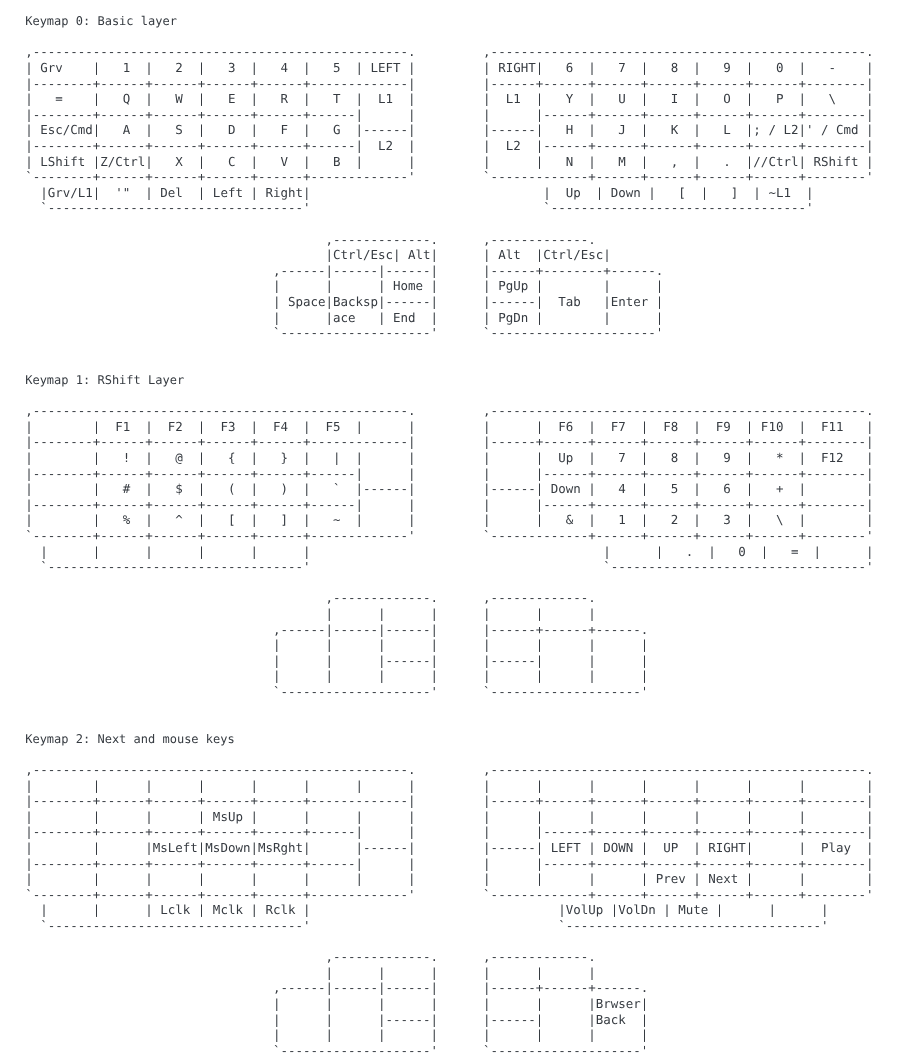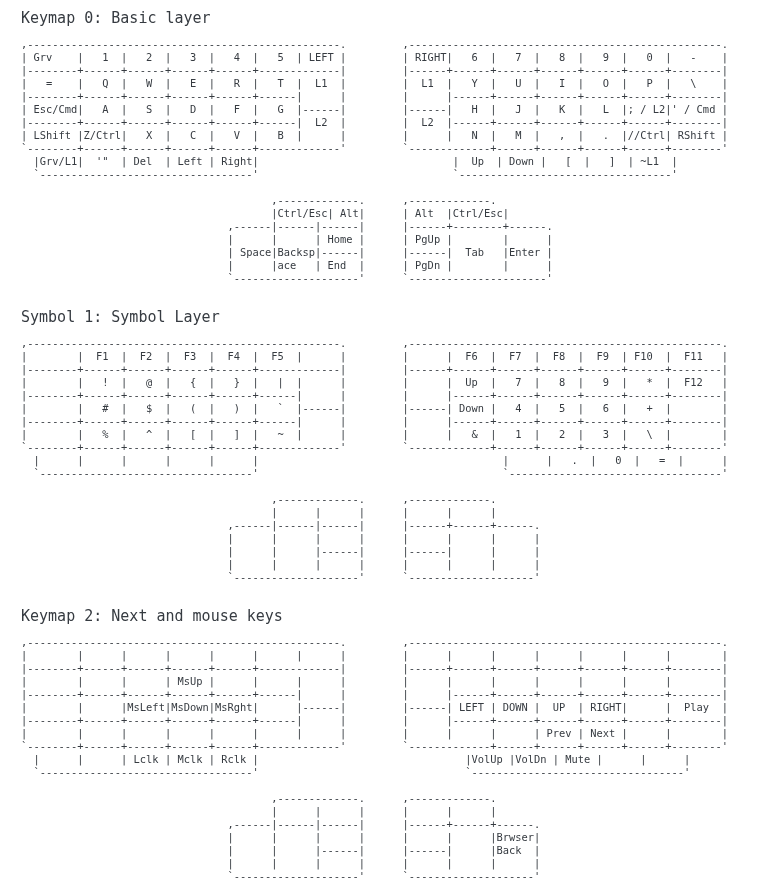--- a/index.html
+++ b/index.html
@@ -12,21 +12,21 @@
   body {
     font-family: "DejaVu Sans Mono", "Liberation Mono", monospace;
     font-size: 10.4px;
     line-height: 13px;
     color: #363b41;
     padding: 12px 0 0 21px;
   }
   .keymap-section { margin: 0 0 26px 0; }
   .km-title {
     font-family: "DejaVu Sans Mono", "Liberation Mono", monospace;
-    font-size: 15px;
+    font-size: 10px;
     line-height: 13px;
     margin: 0 0 13px 0;
     white-space: pre;
   }
   .km-art {
     margin: 0; padding: 0;
     font-family: "DejaVu Sans Mono", "Liberation Mono", monospace;
     font-size: 10.4px;
     line-height: 13px;
     white-space: pre;
@@ -54,21 +54,21 @@
                                         ,-------------.      ,-------------.
                                         |Ctrl/Esc| Alt|      | Alt  |Ctrl/Esc|
                                  ,------|------|------|      |------+--------+------.
                                  |      |      | Home |      | PgUp |        |      |
                                  | Space|Backsp|------|      |------|  Tab   |Enter |
                                  |      |ace   | End  |      | PgDn |        |      |
                                  `--------------------'      `----------------------'</pre>
   </section>
 
   <section class="keymap-section">
-    <div class="km-title">Symbol 1: Symbol Layer</div>
+    <div class="km-title">Keymap 1: RShift Layer</div>
     <pre class="km-art">,--------------------------------------------------.         ,--------------------------------------------------.
 |        |  F1  |  F2  |  F3  |  F4  |  F5  |      |         |      |  F6  |  F7  |  F8  |  F9  | F10  |  F11   |
 |--------+------+------+------+------+-------------|         |------+------+------+------+------+------+--------|
 |        |   !  |   @  |   {  |   }  |   |  |      |         |      |  Up  |   7  |   8  |   9  |   *  |  F12   |
 |--------+------+------+------+------+------|      |         |      |------+------+------+------+------+--------|
 |        |   #  |   $  |   (  |   )  |   `  |------|         |------| Down |   4  |   5  |   6  |   +  |        |
 |--------+------+------+------+------+------|      |         |      |------+------+------+------+------+--------|
 |        |   %  |   ^  |   [  |   ]  |   ~  |      |         |      |   &amp;  |   1  |   2  |   3  |   \  |        |
 `--------+------+------+------+------+-------------'         `-------------+------+------+------+------+--------'
   |      |      |      |      |      |                                       |      |   .  |   0  |   =  |      |

